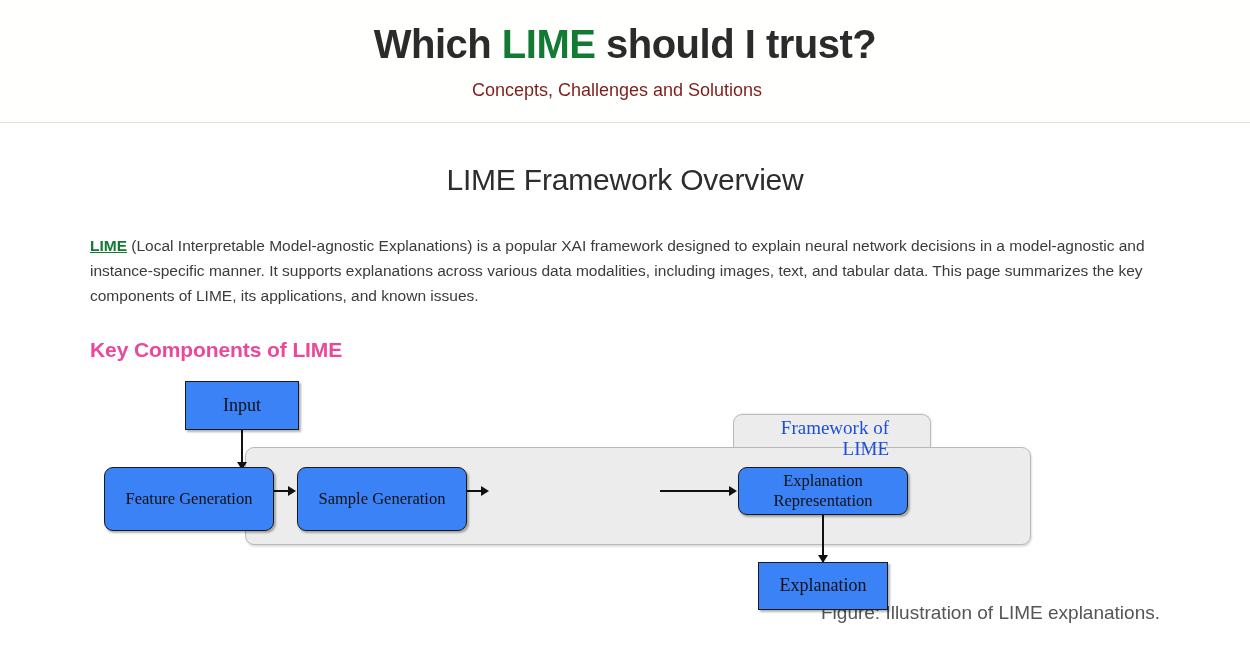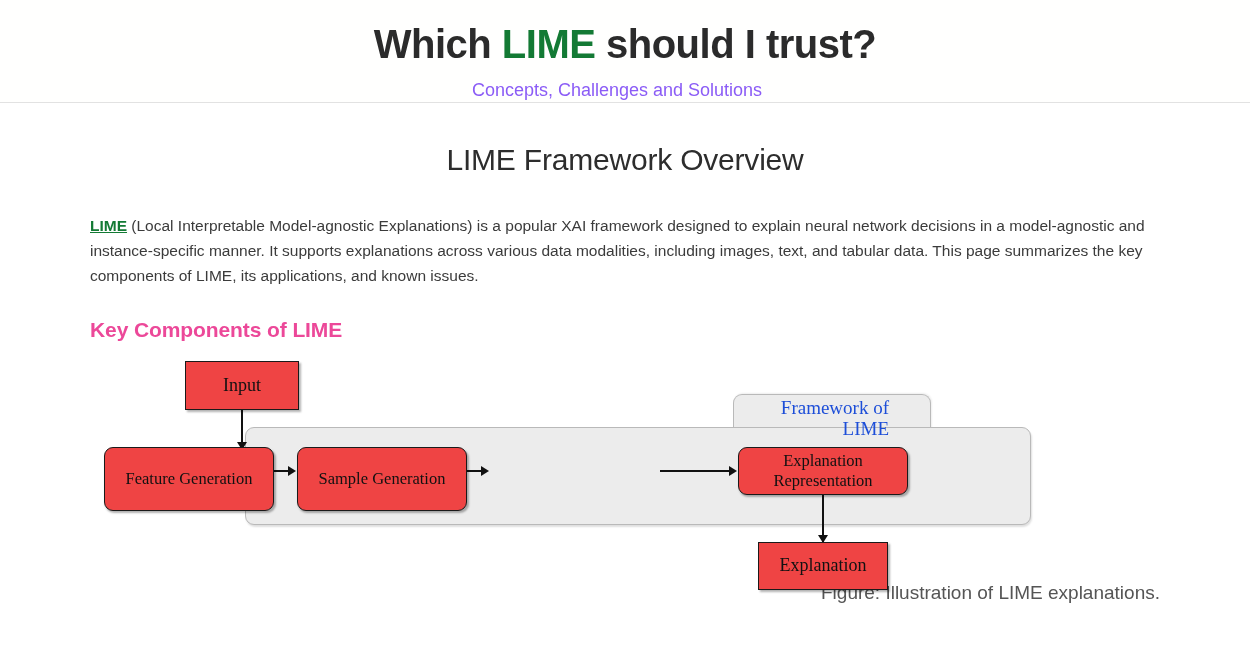--- a/index.html
+++ b/index.html
@@ -15,41 +15,42 @@
     font-family: "Liberation Sans", sans-serif;
     color: #222222;
     overflow: hidden;
     position: relative;
   }
 
   
   .page-header {
     width: 100%;
     padding-top: 22px;
+    padding-bottom: 20px;
     background: #fffffe;
     border-bottom: 1px solid #e2e2e2;
     text-align: center;
   }
   .header-title {
     margin: 0;
     font-size: 40px;
     font-weight: 700;
     letter-spacing: -0.5px;
     color: #2b2b2b;
     line-height: 1.1;
   }
   .header-title .brand-highlight {
     color: #137a34;
     font-weight: 700;
   }
   .header-subtitle {
     margin: 14px 16px 0 0;
     font-size: 18px;
     font-weight: 400;
-    color: #8b5cf6;
+    color: #7f1d1d;
     line-height: 1.2;
   }
 
   
   .content {
     width: 1070px;
     margin: 0 auto;
     padding: 0;
     position: relative;
   }
@@ -130,21 +131,21 @@
     font-size: 19px;
     color: #1d4ed8;
     font-family: "Liberation Serif", serif;
     line-height: 1.1;
     z-index: 4;
   }
 
   
   .node {
     position: absolute;
-    background: #ef4444;
+    background: #3b82f6;
     border: 1.6px solid #1a1a1a;
     display: flex;
     align-items: center;
     justify-content: center;
     text-align: center;
     font-family: "Liberation Serif", serif;
     color: #111111;
     z-index: 3;
     box-shadow: 1.5px 2px 2px rgba(0,0,0,0.30);
   }

